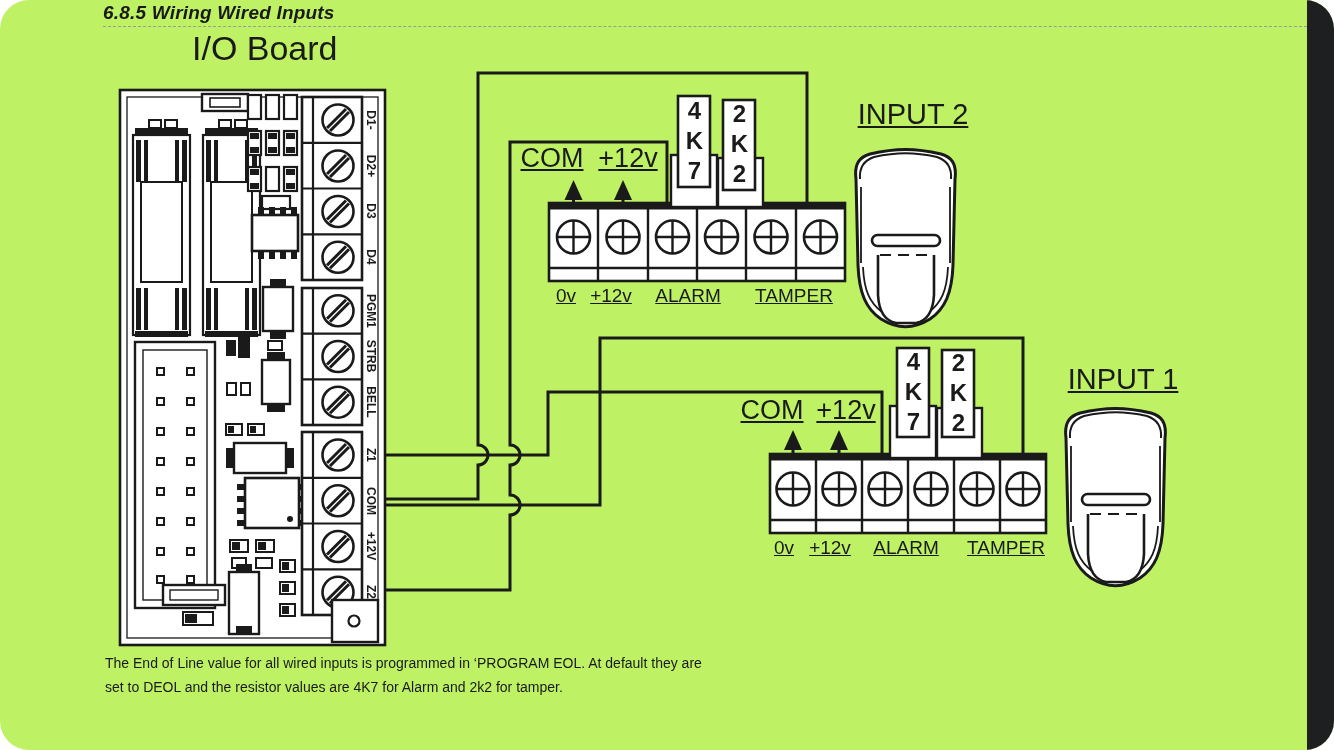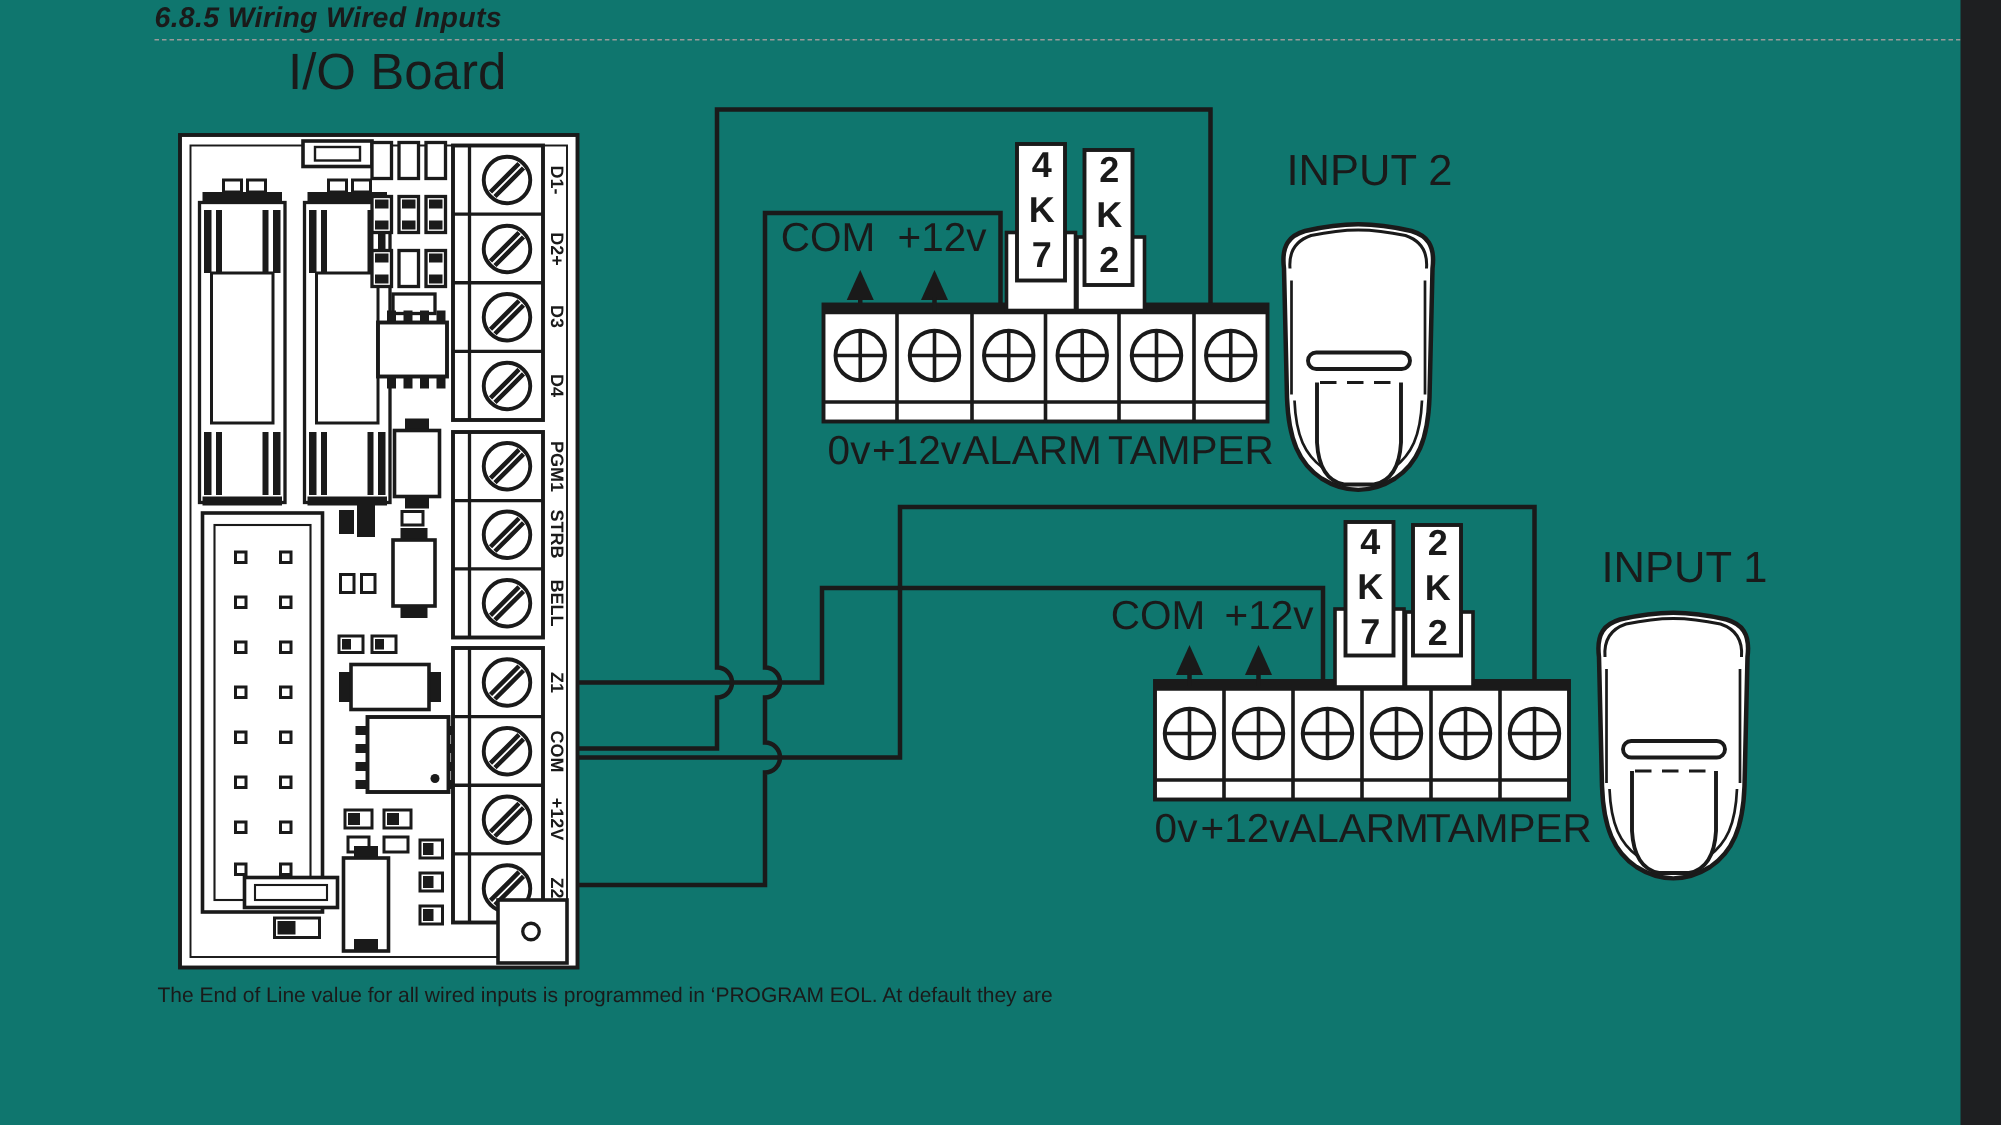--- a/index.html
+++ b/index.html
@@ -1,25 +1,25 @@
 <!DOCTYPE html>
 <html><head>
 <meta charset="utf-8">
 <style>
   html,body{margin:0;padding:0;background:#fff;}
-  .screen{position:relative;width:1334px;height:750px;background:#0f766e;overflow:hidden;
-          font-family:"Liberation Sans","DejaVu Sans",sans-serif;color:#1a1a1a;}
+  .screen{position:relative;width:1334px;height:750px;background:#bef264;overflow:hidden;
+          font-family:"Liberation Sans","DejaVu Sans",sans-serif;color:#1a1a1a;border-radius:29px;}
   .side-band{position:absolute;top:0;right:0;width:27px;height:750px;background:#1e1f21;}
   .heading{position:absolute;left:103px;top:2px;font-size:19px;font-weight:bold;font-style:italic;letter-spacing:.2px;}
   .rule{position:absolute;left:103px;top:26px;width:1204px;border-top:1px dashed #9a9a9a;height:0;}
   .board-title{position:absolute;left:192px;top:29px;font-size:34px;}
-  .lbl{position:absolute;transform:translateX(-50%);white-space:nowrap;}
+  .lbl{position:absolute;transform:translateX(-50%);white-space:nowrap;text-decoration:underline;}
   .big{font-size:27px;}
   .input-lbl{font-size:29px;}
-  .trow{font-size:27px;}
+  .trow{font-size:19px;}
   .res-label{position:absolute;display:flex;align-items:center;justify-content:center;font-weight:bold;font-size:24px;}
   .res-label span{writing-mode:vertical-rl;text-orientation:upright;letter-spacing:3px;line-height:1;}
   .pcb-lbl{position:absolute;font-size:12px;font-weight:bold;transform:translate(-50%,-50%) rotate(90deg);white-space:nowrap;}
   .caption{position:absolute;left:105px;top:652px;font-size:14px;line-height:23.5px;width:1190px;}
   svg{position:absolute;left:0;top:0;}
   svg *{vector-effect:none;}
 </style>
 </head>
 <body>
 
@@ -301,16 +301,17 @@
       <span>2K2</span>
     </div>
   <span class="lbl trow" style="left:784px;top:537px">0v</span>
   <span class="lbl trow" style="left:830px;top:537px">+12v</span>
   <span class="lbl trow" style="left:906px;top:537px">ALARM</span>
   <span class="lbl trow" style="left:1006px;top:537px">TAMPER</span>
   <span class="lbl input-lbl" style="left:1123px;top:363px">INPUT 1</span>
 
   <div class="caption">
     <div>The End of Line value for all wired inputs is programmed in ‘PROGRAM EOL. At default they are</div>
+    <div>set to DEOL and the resistor values are 4K7 for Alarm and 2k2 for tamper.</div>
   </div>
 
   <div class="side-band"></div>
 </div>
 
 </body></html>

